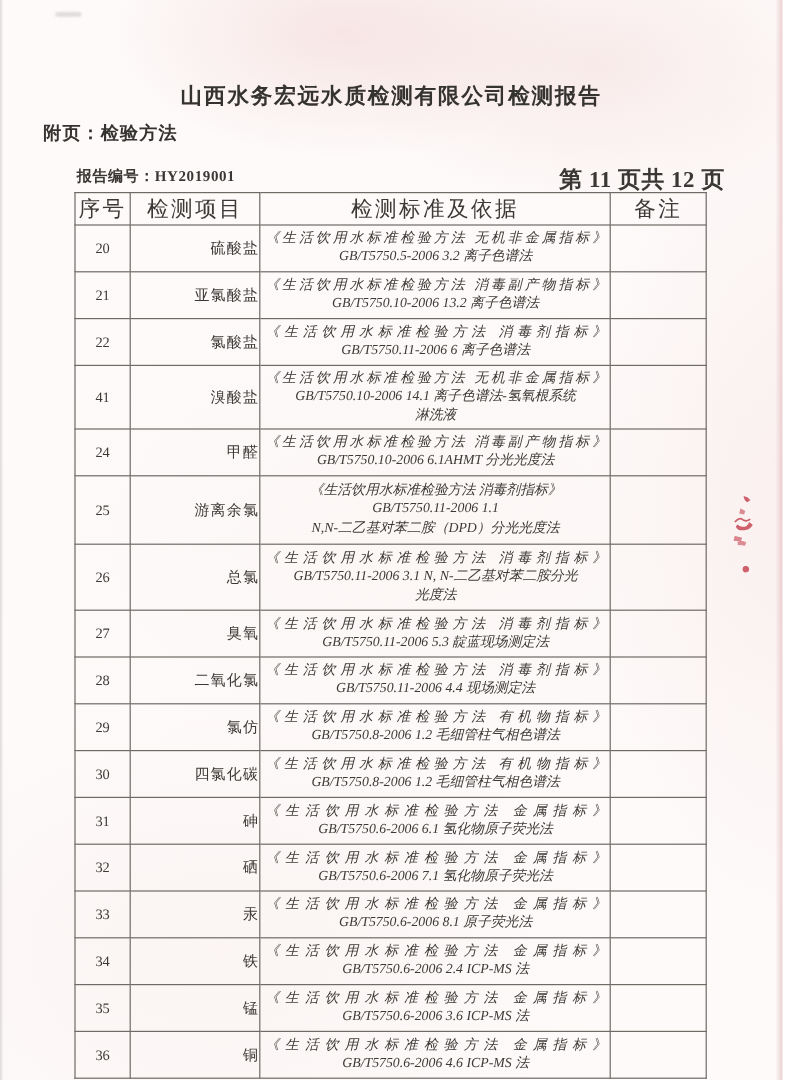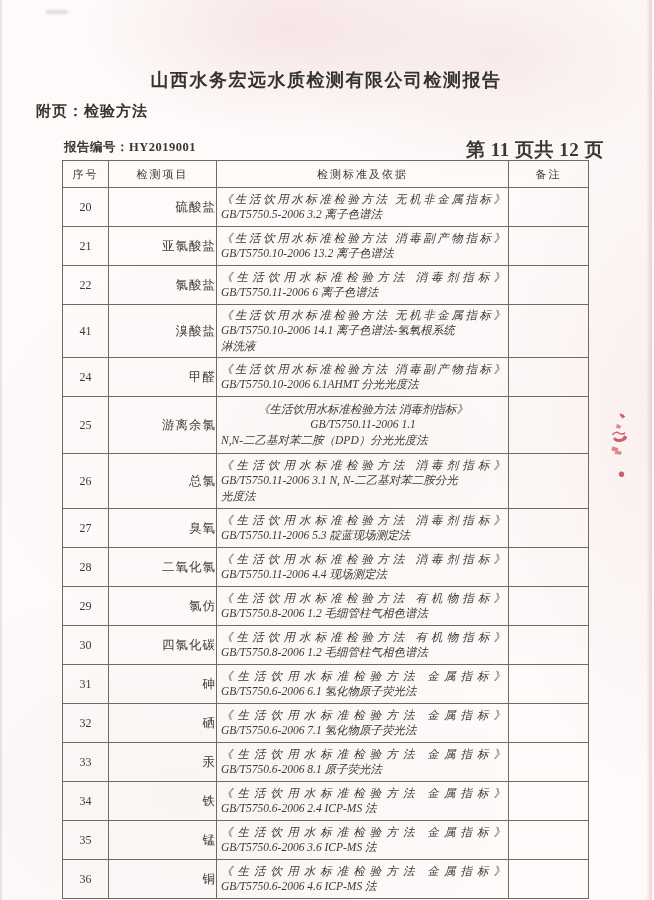--- a/index.html
+++ b/index.html
@@ -39,30 +39,30 @@
     position:absolute;top:139px;left:64px;
     font-size:12.5px;font-weight:700;color:#3a3835;letter-spacing:.5px;
   }
   .meta-page{
     position:absolute;top:137px;right:48px;
     font-size:19px;font-weight:700;color:#3a3835;letter-spacing:.5px;
   }
   .tbl-wrap{position:absolute;top:160px;left:62px;}
   table{border-collapse:collapse;table-layout:fixed;width:526px;}
   th,td{border:1px solid #6e6a66;padding:0;vertical-align:middle;overflow:hidden;}
-  th{font-weight:400;font-size:11px;letter-spacing:2px;height:26px;color:#3c3a37;}
+  th{font-weight:400;font-size:18px;letter-spacing:2px;height:26px;color:#3c3a37;}
   .c-no{text-align:center;font-size:12px;color:#3c3a37;}
   .c-item{text-align:right;font-size:12.5px;letter-spacing:1px;color:#3c3a37;font-family:Liberation Mono, monospace;}
   .c-method{font-size:11.5px;padding:2px 3px 2px 4px;color:#3c3a37;font-style:italic;}
   .c-remark{background:transparent;}
   tr.r  td{height:34px;}
   tr.r3a td{height:48px;}
   tr.r3b td{height:52px;}
   tr.r3c td{height:50px;}
-  .ln{display:block;line-height:15.5px;text-align:left;}
+  .ln{display:block;line-height:15.5px;text-align:center;}
   .l-just{text-align:justify;text-align-last:justify;}
   .l-center{text-align:center;text-align-last:center;}
   .red-mark{position:absolute;left:606px;top:410px;width:34px;height:80px;}
 </style>
 </head>
 <body>
 
 <div class="page">
   <div class="edge-left"></div>
   <div class="edge-right"></div>

